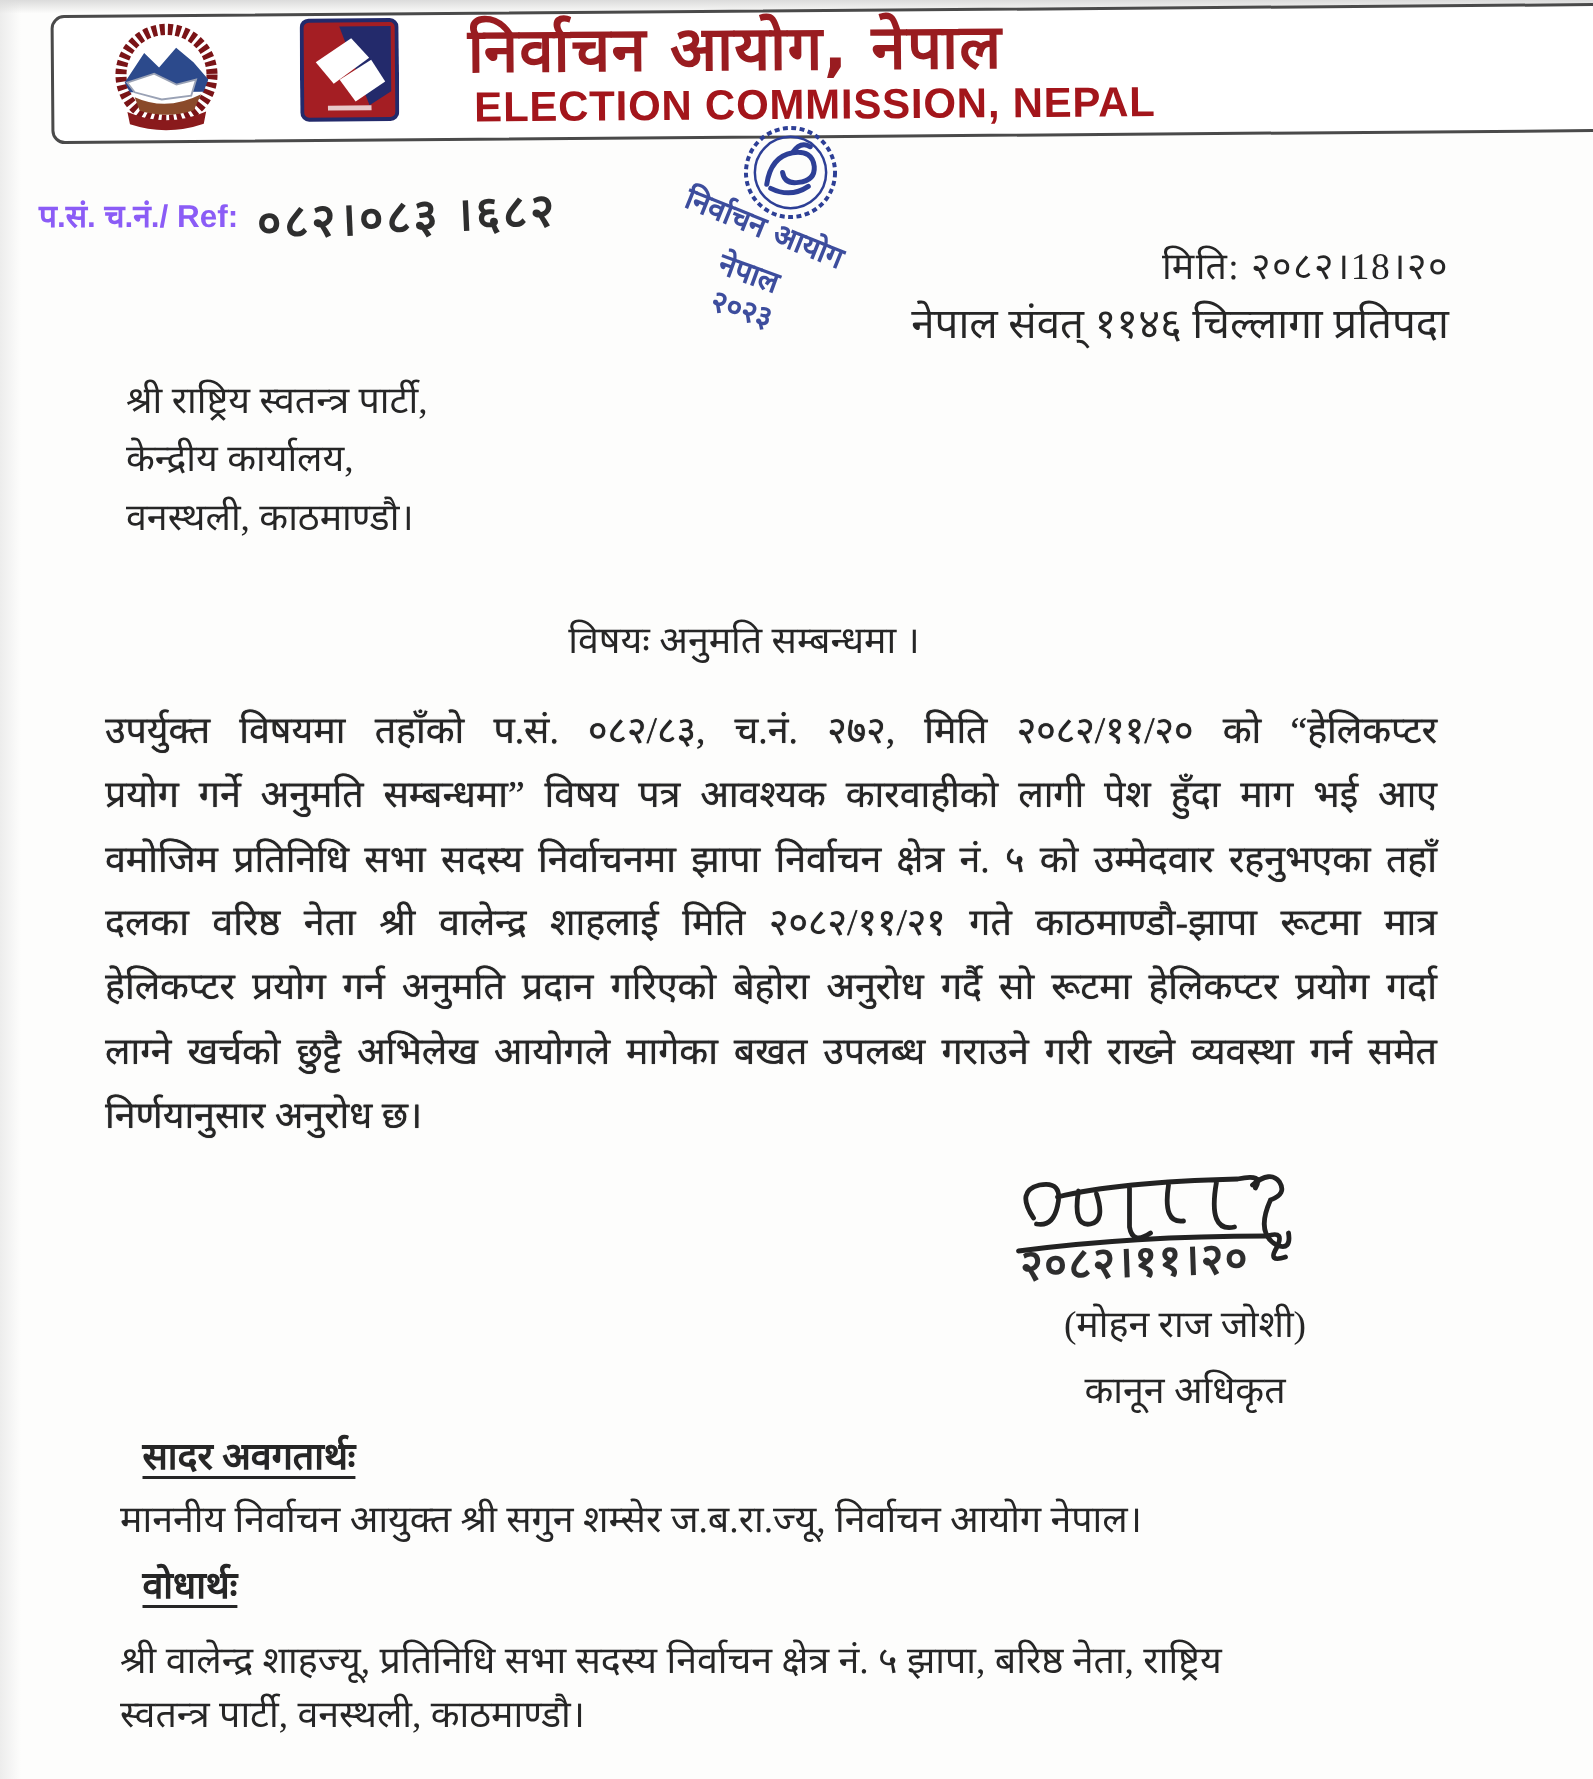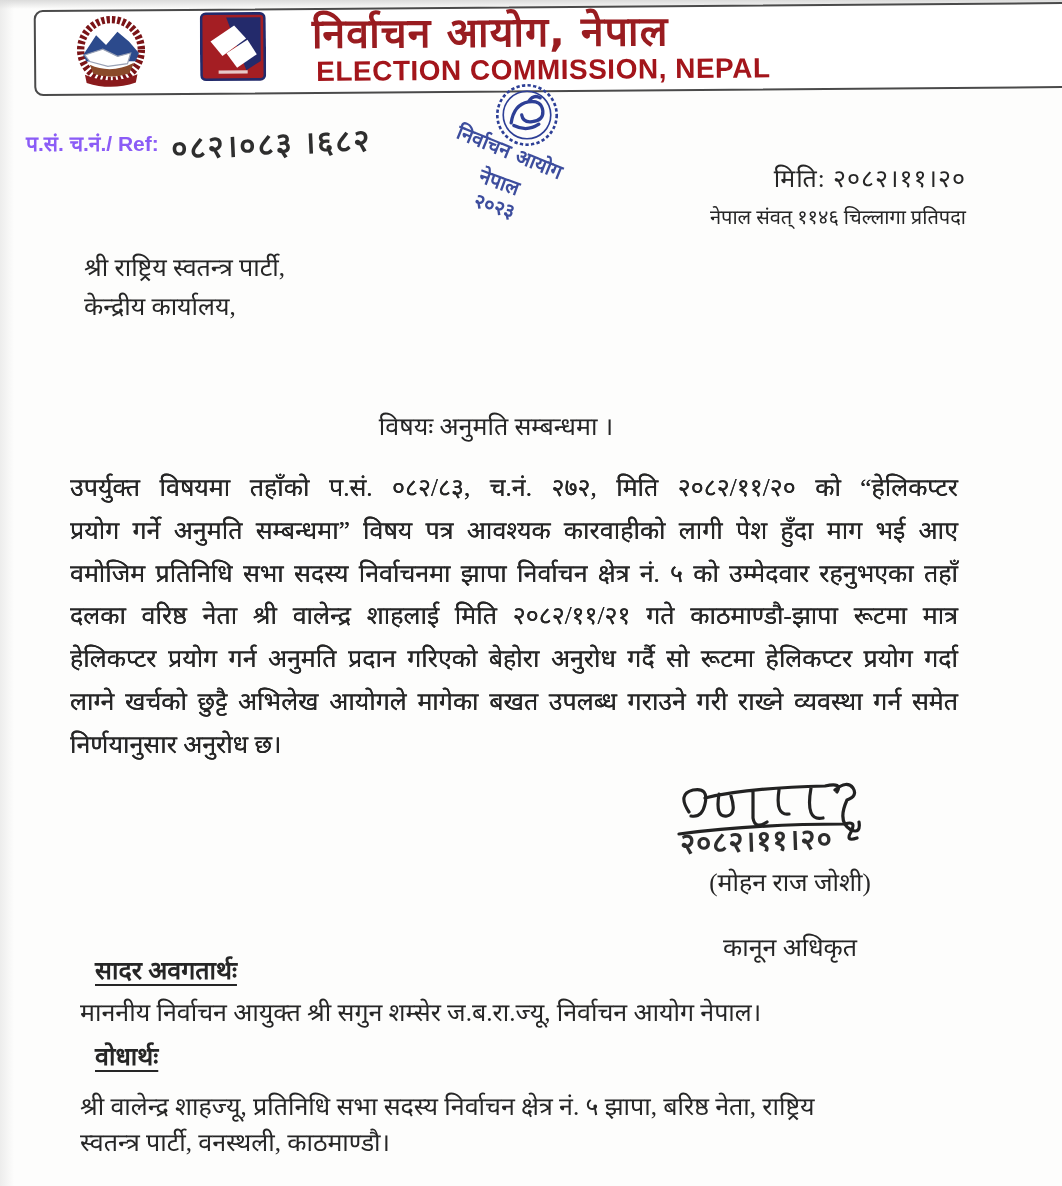--- a/index.html
+++ b/index.html
@@ -56,39 +56,39 @@
   .stamp{position:absolute;left:446px;top:80px;width:200px;height:160px;color:#2d3f96;}
   .stamp-circle{position:absolute;left:46px;top:2px;width:70px;height:66px;}
   .stamp-line{position:absolute;font-family:"DejaVu Sans", sans-serif;
     font-weight:bold;white-space:nowrap;opacity:.92;}
   .stamp-l1{left:8px;top:58px;font-size:20px;transform:rotate(22deg);}
   .stamp-l2{left:33px;top:88px;font-size:20px;transform:rotate(20deg);}
   .stamp-l3{left:28px;top:112px;font-size:20px;transform:rotate(18deg);}
 
   .date-block{position:absolute;right:96px;top:160px;text-align:right;line-height:38px;}
   .date-line1{font-size:25px;letter-spacing:1px;}
-  .date-line2{font-size:20px;}
+  .date-line2{font-size:28px;}
 
   
   .addressee{position:absolute;left:84px;top:248px;font-size:25px;line-height:39px;}
   .subject{position:absolute;left:0;right:70px;top:408px;text-align:center;font-size:25px;}
 
   .body-text{position:absolute;left:70px;top:468px;width:888px;font-size:25px;font-family:Liberation Serif, serif;}
   .body-line{height:42.8px;line-height:40px;
     text-align:justify;text-align-last:justify;
     text-shadow:0 0 .5px #2a2a2a;}
   .body-line.last{text-align-last:left;}
 
   
   .sig-block{position:absolute;left:655px;top:778px;width:270px;text-align:center;}
   .sig-svg{position:absolute;left:20px;top:0;width:225px;height:80px;}
   .sig-date{position:absolute;left:25px;top:42px;font-size:29px;font-weight:bold;
     letter-spacing:1px;transform:rotate(-2deg);}
   .sig-name{position:absolute;left:0;top:86px;width:100%;font-size:25px;}
-  .sig-designation{position:absolute;left:0;top:130px;width:100%;font-size:25px;margin-top:21px;}
+  .sig-designation{position:absolute;left:0;top:130px;width:100%;font-size:25px;}
 
   
   .foot-h{position:absolute;left:95px;font-size:25px;font-weight:bold;
     text-decoration:underline;text-underline-offset:5px;}
   .foot-line{position:absolute;left:80px;font-size:25px;white-space:nowrap;}
   .fh1{top:952px;}
   .fl1{top:994px;}
   .fh2{top:1038px;}
   .fc1{top:1088px;}
   .fc2{top:1124px;}
@@ -133,27 +133,28 @@
       <circle cx="50" cy="50" r="45" fill="none" stroke="#2d3f96" stroke-width="4" stroke-dasharray="5 3.5"></circle>
       <circle cx="50" cy="50" r="36" fill="none" stroke="#2d3f96" stroke-width="2.5"></circle>
       <path d="M26,62 Q30,34 52,30 Q72,27 74,44 Q75,58 58,60 Q44,62 42,50 M52,30 Q60,18 70,24 M30,66 Q50,76 68,64" fill="none" stroke="#2d3f96" stroke-width="5" stroke-linecap="round"></path>
     </svg>
     <div class="stamp-line stamp-l1">निर्वाचन आयोग</div>
     <div class="stamp-line stamp-l2">नेपाल</div>
     <div class="stamp-line stamp-l3">२०२३</div>
   </div>
 
   <div class="date-block">
-    <div class="date-line1">मिति: २०८२।११।२०</div>
+    <div class="date-line1">मिति: २०८२।18।२०</div>
     <div class="date-line2">नेपाल संवत् ११४६ चिल्लागा प्रतिपदा</div>
   </div>
 
   <div class="addressee">
     <div>श्री राष्ट्रिय स्वतन्त्र पार्टी,</div>
     <div>केन्द्रीय कार्यालय,</div>
+    <div>वनस्थली, काठमाण्डौ।</div>
   </div>
 
   <div class="subject">विषयः अनुमति सम्बन्धमा ।</div>
 
   <div class="body-text">
     <div class="body-line">उपर्युक्त विषयमा तहाँको प.सं. ०८२/८३, च.नं. २७२, मिति २०८२/११/२० को “हेलिकप्टर</div>
     <div class="body-line">प्रयोग गर्ने अनुमति सम्बन्धमा” विषय पत्र आवश्यक कारवाहीको लागी पेश हुँदा माग भई आए</div>
     <div class="body-line">वमोजिम प्रतिनिधि सभा सदस्य निर्वाचनमा झापा निर्वाचन क्षेत्र नं. ५ को उम्मेदवार रहनुभएका तहाँ</div>
     <div class="body-line">दलका वरिष्ठ नेता श्री वालेन्द्र शाहलाई मिति २०८२/११/२१ गते काठमाण्डौ-झापा रूटमा मात्र</div>
     <div class="body-line">हेलिकप्टर प्रयोग गर्न अनुमति प्रदान गरिएको बेहोरा अनुरोध गर्दै सो रूटमा हेलिकप्टर प्रयोग गर्दा</div>

